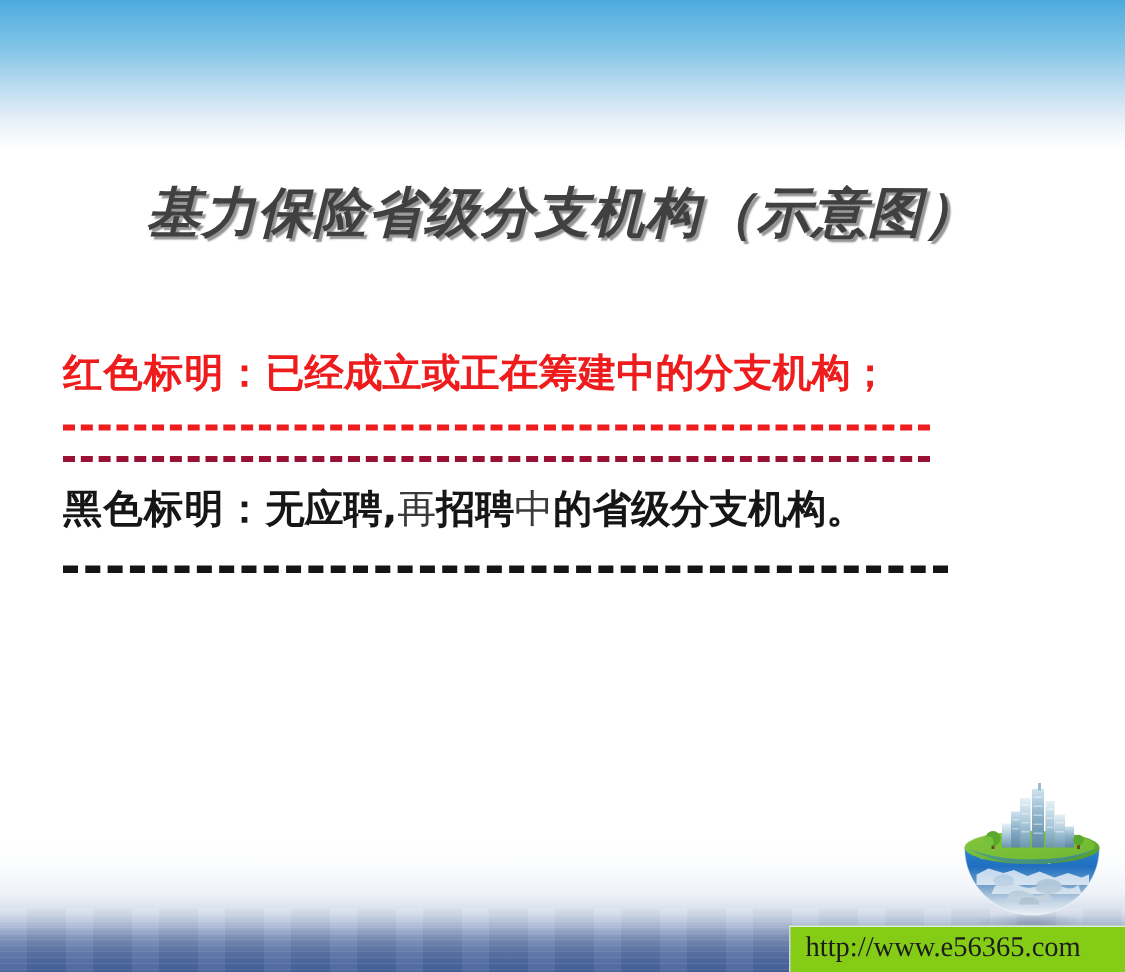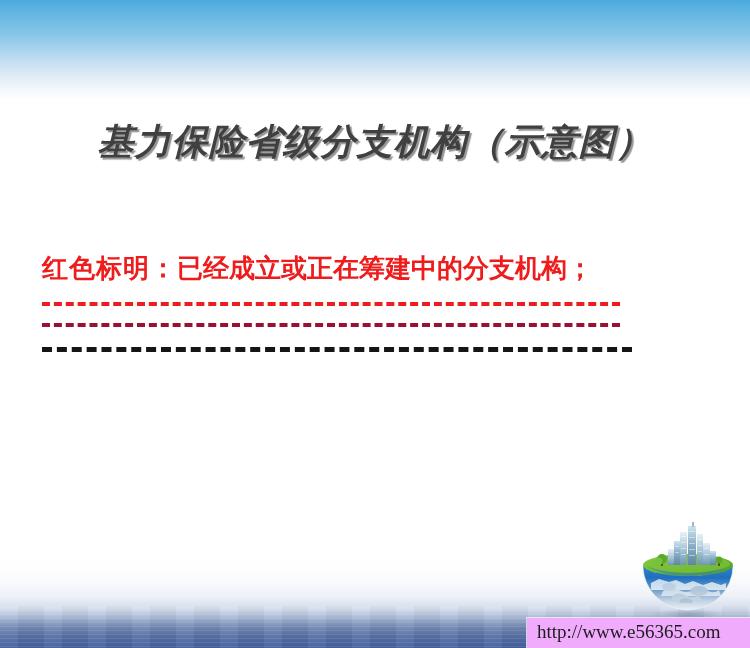--- a/index.html
+++ b/index.html
@@ -96,21 +96,20 @@
     text-shadow: 2px 2px 1px rgba(130,130,130,0.85);
     margin-top: 14px;
   }
 
   
   .legend {
     position: absolute;
     left: 42px;
     top: 232px;
     width: 660px;
-    margin-top: 19px;
   }
 
   .legend-line {
     font-family: "DejaVu Sans", "Liberation Sans", sans-serif;
     font-size: 26px;
     font-weight: bold;
     line-height: 34px;
     white-space: nowrap;
     letter-spacing: 0px;
   }
@@ -154,21 +153,21 @@
   }
   .logo svg { display: block; }
 
   
   .watermark {
     position: absolute;
     left: 526px;
     top: 617px;
     width: 224px;
     height: 31px;
-    background: #f0abfc;
+    background: #84cc16;
     border-left: 1px solid #cfd6e0;
     border-top: 1px solid #e4e9f0;
     box-sizing: border-box;
   }
   .watermark-text {
     position: absolute;
     left: 10px;
     top: 3px;
     font-family: "Liberation Serif", "DejaVu Serif", serif;
     font-size: 19px;
@@ -190,20 +189,23 @@
 
   <div class="legend">
 
     <div class="legend-line legend-red">
       <span class="lbl">红色标明：</span><span class="sep">已经成立或正在筹建中的分支机构；</span>
     </div>
     <div class="rule rule-red"></div>
 
     <div class="rule rule-purple"></div>
 
+    <div class="legend-line legend-black">
+      <span class="lbl">黑色标明：</span><span>无应聘,</span><span class="thin">再</span><span>招聘</span><span class="thin">中</span><span>的省级分支机构。</span>
+    </div>
     <div class="rule rule-black"></div>
 
   </div>
 
   <div class="logo">
     <svg width="102" height="100" viewBox="0 0 102 100" xmlns="http://www.w3.org/2000/svg">
       <defs>
         <linearGradient id="gGlass" x1="0" y1="0" x2="0" y2="1">
           <stop offset="0%" stop-color="#2f86cc"></stop>
           <stop offset="28%" stop-color="#1f6fc0"></stop>

